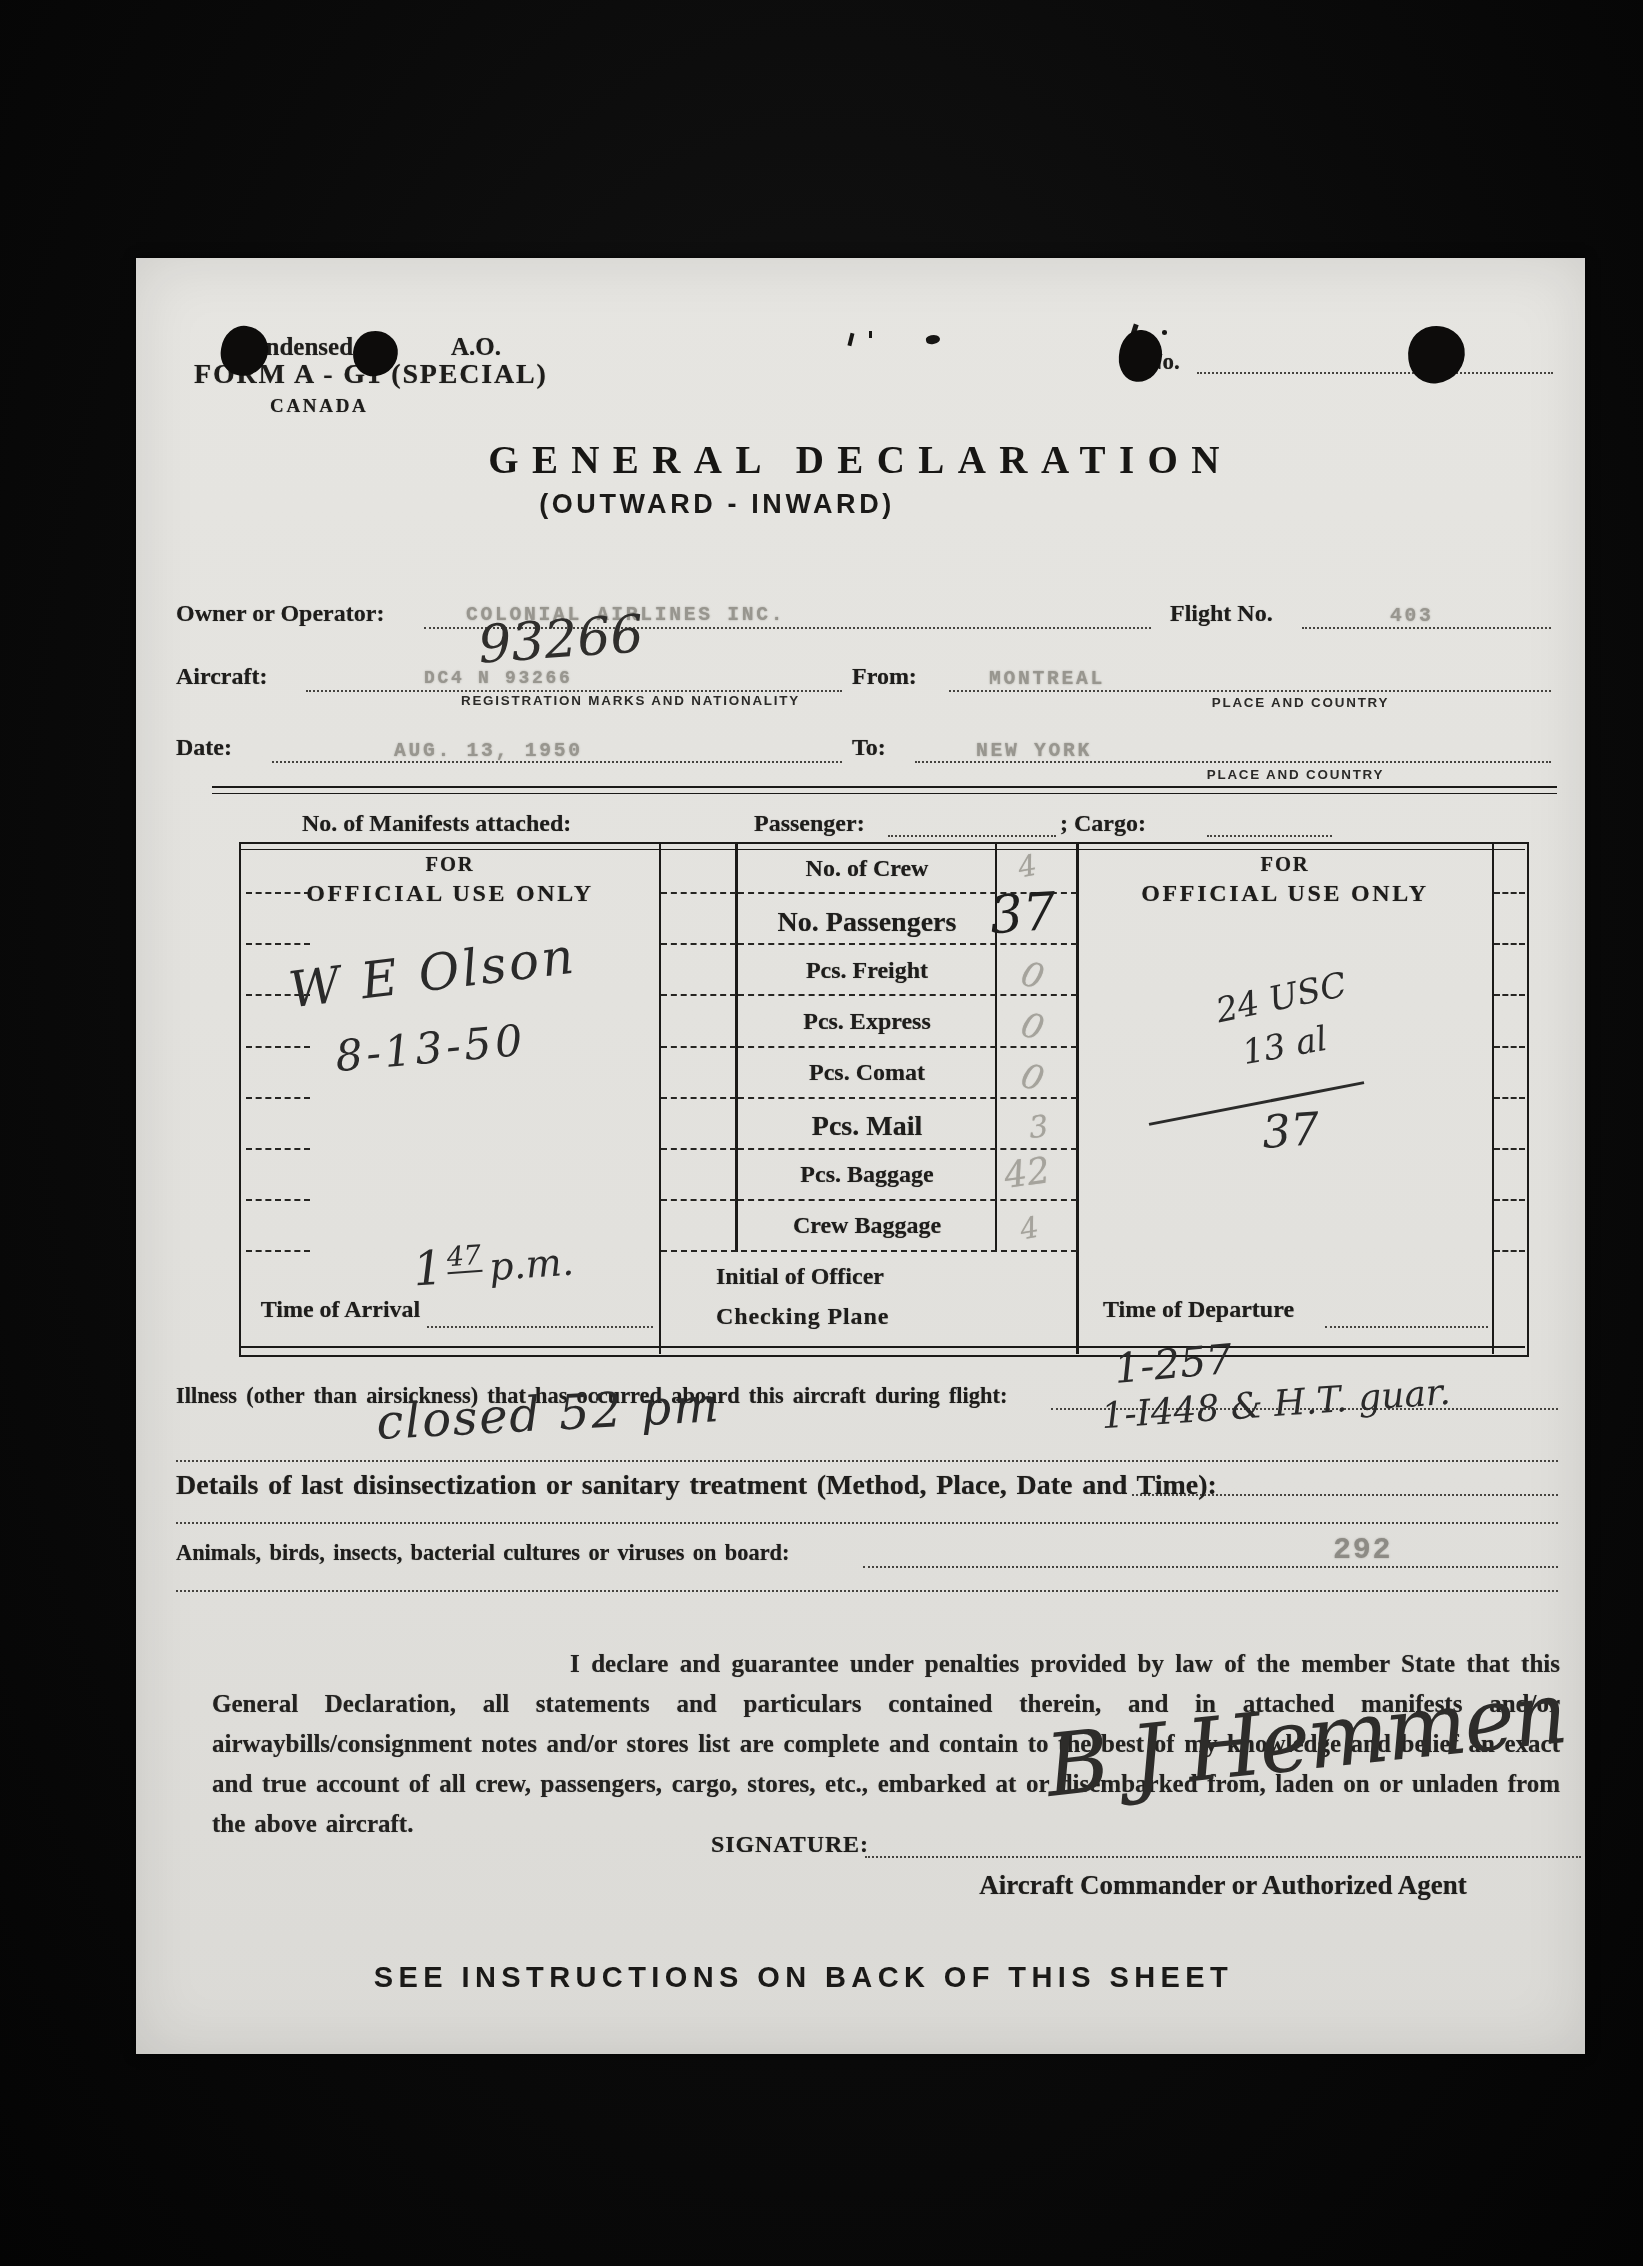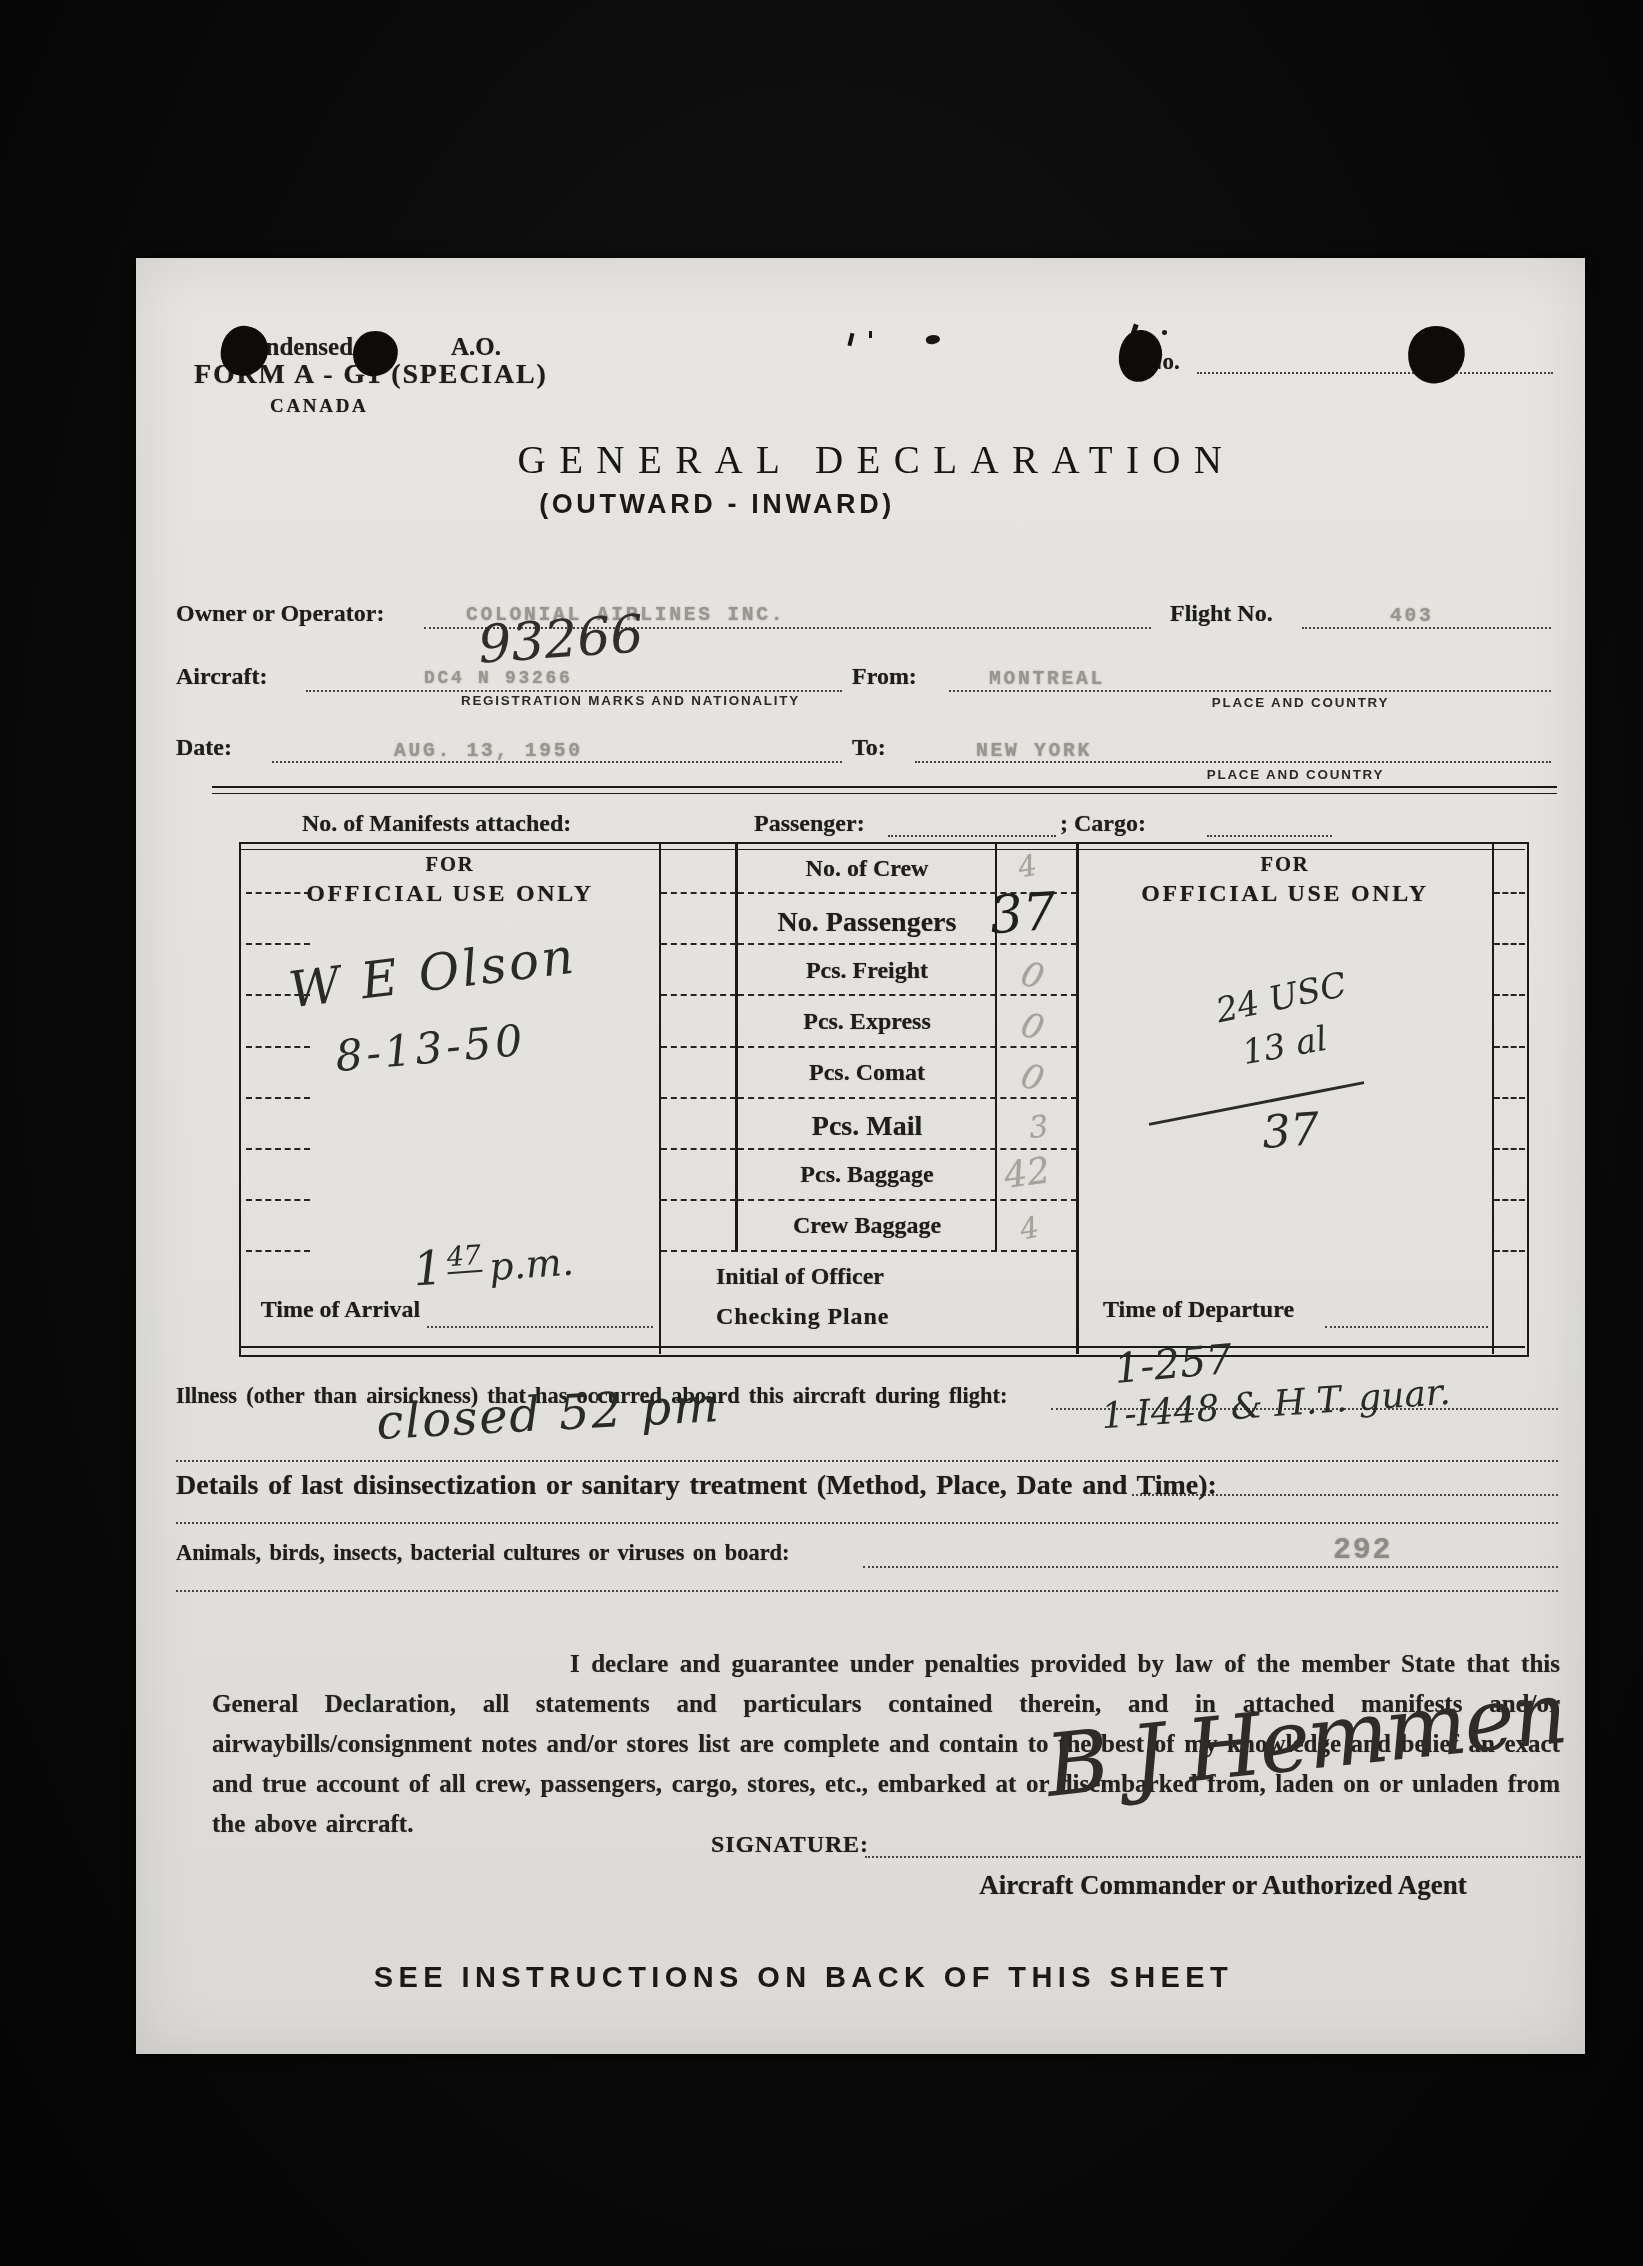--- a/index.html
+++ b/index.html
@@ -19,21 +19,21 @@
   .dash{border-bottom:2.7px dashed #262522;height:0;}
   .typed{font-family:"Liberation Mono",monospace;font-weight:700;color:#98968f;letter-spacing:2.7px;text-shadow:0 0 1.8px rgba(140,138,130,.8);white-space:nowrap;}
   .hand{font-family:"DejaVu Serif",serif;font-style:italic;color:#2a2a2a;white-space:nowrap;}
   .pencil{color:#a5a39c;text-shadow:0 0 0.9px rgba(160,158,150,.6);}
   .cap{font-family:"Liberation Sans",sans-serif;font-weight:700;letter-spacing:1.8px;color:#2b2a28;}
   .blot{background:#0d0c0b;border-radius:48% 52% 55% 45%/52% 48% 54% 46%;}
   .vline,.hline{background:#1b1a18;}
   .gdtable{position:absolute;left:103px;top:584px;width:1290px;height:515px;border:2.7px solid #1b1a18;box-sizing:border-box;}
   .center{text-align:center;}
   .sup{font-size:27px;vertical-align:super;border-bottom:2.7px solid #2a2a2a;margin:0 7.2px 0 4.5px;}
-  .title-main{font-family:"Liberation Serif",serif;font-weight:400;font-size:39px;letter-spacing:13.4px;color:#171614;padding-left:16px;}
+  .title-main{font-family:"Liberation Serif",serif;font-weight:700;font-size:39px;letter-spacing:13.4px;color:#171614;}
   .title-sub{font-family:"Liberation Sans",sans-serif;font-weight:700;font-size:27px;letter-spacing:3.6px;color:#1b1a18;}
   .title-dept{font-family:"Liberation Sans",sans-serif;font-weight:700;font-size:22.4px;letter-spacing:1.8px;color:#1d1c1a;}
   .decl{font-family:"Liberation Serif",serif;font-weight:600;font-size:25px;line-height:40px;color:#232220;
         text-align:justify;text-indent:358px;word-spacing:2.7px;text-shadow:0 0 0.9px rgba(35,34,32,.5);}
   .footer{font-family:"Liberation Sans",sans-serif;font-weight:700;font-size:29px;letter-spacing:5.4px;color:#1b1a18;}
   .mark{background:#171614;}
 </style>
 </head>
 <body>
 

